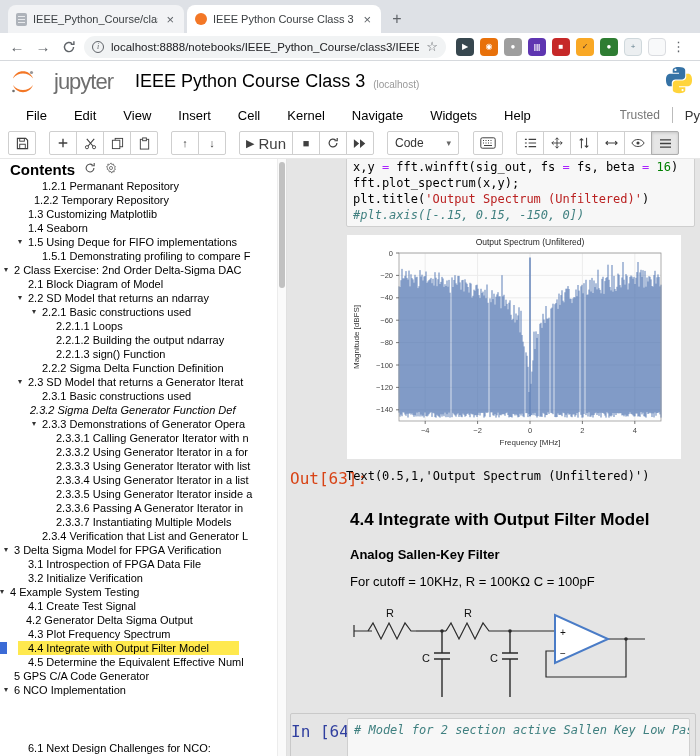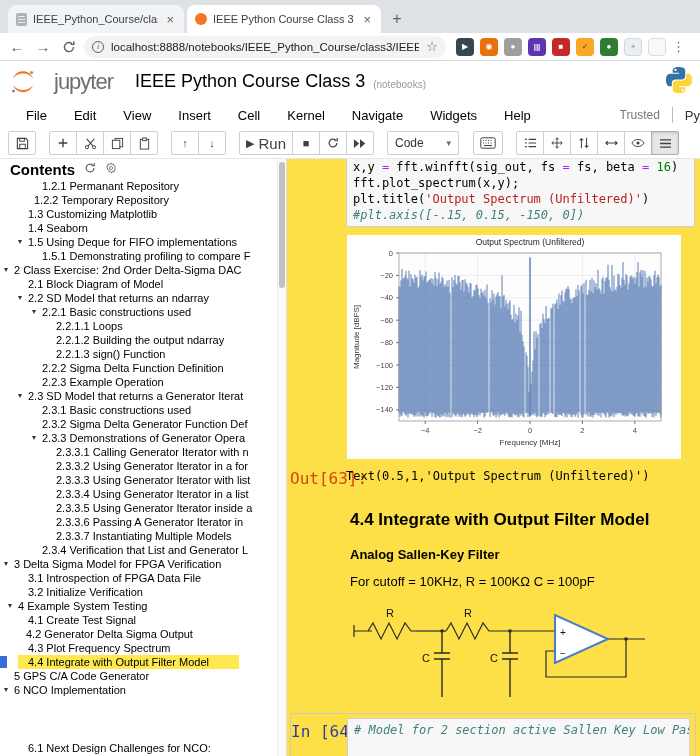--- a/index.html
+++ b/index.html
@@ -62,21 +62,21 @@
   .sb-title{font-size:15px;font-weight:bold}
   #toc{font-size:11px;line-height:14px;margin-top:1px}
   .toc-item{height:14px;white-space:nowrap;overflow:hidden;position:relative}
   .toc-arrow{display:inline-block;width:10px;font-size:8px;color:#333;vertical-align:top}
   .toc-row{display:inline-block}
   .toc-item.hl .toc-row{background:#ffe94e;padding-right:30px}
   .toc-item.hl::before{content:'';position:absolute;left:0;top:1px;width:7px;height:12px;background:#3b6bd6}
   .sb-scrollbar{position:absolute;right:0;top:0;width:9px;height:597px;background:#fafafa;border-left:1px solid #ececec}
   .sb-thumb{position:absolute;left:1px;top:3px;width:6px;height:126px;background:#c1c1c1;border-radius:3px}
 
-  #main{flex:1;position:relative;overflow:hidden;padding-left:3px;background:#fde047}
+  #main{flex:1;position:relative;overflow:hidden;padding-left:3px;background:#e5e5e5}
   .cellrow{display:flex}
   .prompt{width:56px;flex:none;text-align:right;padding:4px 7px 0 0;font-family:"DejaVu Sans Mono","Liberation Mono",monospace;font-size:16px;white-space:nowrap}
   .in-prompt{color:#303F9F}
   .out-prompt{color:#D84315}
   .input-area{flex:1;margin-right:5px;border:1px solid #cfcfcf;border-radius:2px;background:#f7f7f7;padding:3px 6px;font-family:"DejaVu Sans Mono","Liberation Mono",monospace;font-size:12px;line-height:16px;overflow:hidden}
   .cell1{margin-top:-4px}
   .cm-line{min-height:16px;white-space:pre}
   .tk-p{color:#000}.tk-o{color:#AA22FF}.tk-n{color:#008000}.tk-s{color:#BA2121}
   .tk-c{color:#408080;font-style:italic}.tk-k{color:#008000;font-weight:bold}.tk-f{color:#0000FF}
 
@@ -141,21 +141,21 @@
   <div class="brand">
     <svg width="26" height="26" viewBox="0 0 26 26">
       <path d="M3 16c2.5 3.2 6 5 10 5s7.5-1.8 10-5c-1.6 4.5-5.4 7.2-10 7.2S4.6 20.5 3 16z" fill="#f37726"></path>
       <path d="M23 9.5C20.5 6.3 17 4.5 13 4.5S5.5 6.3 3 9.5C4.6 5 8.4 2.3 13 2.3s8.4 2.7 10 7.2z" fill="#f37726"></path>
       <circle cx="21.5" cy="3.5" r="1.6" fill="#989798"></circle>
       <circle cx="3.5" cy="22" r="1.3" fill="#6f7070"></circle>
     </svg>
     <span class="brandtext">jupyter</span>
   </div>
   <span class="nbtitle">IEEE Python Course Class 3</span>
-  <span class="autosave">(notebooks)</span>
+  <span class="autosave">(localhost)</span>
   <span class="pylogo">
     <svg width="30" height="30" viewBox="0 0 32 32">
       <path fill="#3572A5" d="M15.9 2c-7 0-6.6 3.1-6.6 3.1v3.2h6.7v1H6.6S2.1 8.8 2.1 15.9c0 7 3.9 6.8 3.9 6.8h2.3v-3.3s-.1-3.9 3.9-3.9h6.6s3.8.1 3.8-3.7V5.7S23.2 2 15.9 2zm-3.7 2.1c.7 0 1.2.6 1.2 1.2 0 .7-.5 1.2-1.2 1.2s-1.2-.5-1.2-1.2c0-.6.5-1.2 1.2-1.2z"></path>
       <path fill="#FFD43B" d="M16.1 30c7 0 6.6-3.1 6.6-3.1v-3.2H16v-1h9.4s4.5.5 4.5-6.6c0-7-3.9-6.8-3.9-6.8h-2.3v3.3s.1 3.9-3.9 3.9h-6.6s-3.8-.1-3.8 3.7v6.2S8.8 30 16.1 30zm3.7-2.1c-.7 0-1.2-.6-1.2-1.2 0-.7.5-1.2 1.2-1.2s1.2.5 1.2 1.2c0 .6-.5 1.2-1.2 1.2z"></path>
     </svg>
   </span>
 </div>
 
 <div id="menubar">
   <div id="menu-items">
@@ -299,41 +299,41 @@
         <div class="toc-item" style="padding-left: 18px;"><span class="toc-row"><span class="toc-arrow">▾</span><span>1.5  Using Deque for FIFO implementations</span></span></div>
         <div class="toc-item" style="padding-left: 32px;"><span class="toc-row"><span class="toc-arrow"></span><span>1.5.1  Demonstrating profiling to compare F</span></span></div>
         <div class="toc-item" style="padding-left: 4px;"><span class="toc-row"><span class="toc-arrow">▾</span><span>2  Class Exercise: 2nd Order Delta-Sigma DAC</span></span></div>
         <div class="toc-item" style="padding-left: 18px;"><span class="toc-row"><span class="toc-arrow"></span><span>2.1  Block Diagram of Model</span></span></div>
         <div class="toc-item" style="padding-left: 18px;"><span class="toc-row"><span class="toc-arrow">▾</span><span>2.2  SD Model that returns an ndarray</span></span></div>
         <div class="toc-item" style="padding-left: 32px;"><span class="toc-row"><span class="toc-arrow">▾</span><span>2.2.1  Basic constructions used</span></span></div>
         <div class="toc-item" style="padding-left: 46px;"><span class="toc-row"><span class="toc-arrow"></span><span>2.2.1.1  Loops</span></span></div>
         <div class="toc-item" style="padding-left: 46px;"><span class="toc-row"><span class="toc-arrow"></span><span>2.2.1.2  Building the output ndarray</span></span></div>
         <div class="toc-item" style="padding-left: 46px;"><span class="toc-row"><span class="toc-arrow"></span><span>2.2.1.3  sign() Function</span></span></div>
         <div class="toc-item" style="padding-left: 32px;"><span class="toc-row"><span class="toc-arrow"></span><span>2.2.2  Sigma Delta Function Definition</span></span></div>
-        <div class="toc-item" style="padding-left: 32px;"><span class="toc-row"><span class="toc-arrow"></span><span>2.2.3  Example Operation</span></span></div>
         <div class="toc-item" style="padding-left: 18px;"><span class="toc-row"><span class="toc-arrow">▾</span><span>2.3  SD Model that returns a Generator Iterat</span></span></div>
         <div class="toc-item" style="padding-left: 32px;"><span class="toc-row"><span class="toc-arrow"></span><span>2.3.1  Basic constructions used</span></span></div>
-        <div class="toc-item" style="padding-left: 32px;"><span class="toc-row"><span class="toc-arrow"></span><span>2.3.2  Sigma Delta Generator Function Def</span></span></div>
+        <div class="toc-item" style="padding-left: 20px; font-style: italic;"><span class="toc-row"><span class="toc-arrow"></span><span>2.3.2  Sigma Delta Generator Function Def</span></span></div>
         <div class="toc-item" style="padding-left: 32px;"><span class="toc-row"><span class="toc-arrow">▾</span><span>2.3.3  Demonstrations of Generator Opera</span></span></div>
         <div class="toc-item" style="padding-left: 46px;"><span class="toc-row"><span class="toc-arrow"></span><span>2.3.3.1  Calling Generator Iterator with n</span></span></div>
         <div class="toc-item" style="padding-left: 46px;"><span class="toc-row"><span class="toc-arrow"></span><span>2.3.3.2  Using Generator Iterator in a for</span></span></div>
         <div class="toc-item" style="padding-left: 46px;"><span class="toc-row"><span class="toc-arrow"></span><span>2.3.3.3  Using Generator Iterator with list</span></span></div>
         <div class="toc-item" style="padding-left: 46px;"><span class="toc-row"><span class="toc-arrow"></span><span>2.3.3.4  Using Generator Iterator in a list</span></span></div>
         <div class="toc-item" style="padding-left: 46px;"><span class="toc-row"><span class="toc-arrow"></span><span>2.3.3.5  Using Generator Iterator inside a</span></span></div>
         <div class="toc-item" style="padding-left: 46px;"><span class="toc-row"><span class="toc-arrow"></span><span>2.3.3.6  Passing A Generator Iterator in</span></span></div>
         <div class="toc-item" style="padding-left: 46px;"><span class="toc-row"><span class="toc-arrow"></span><span>2.3.3.7  Instantiating Multiple Models</span></span></div>
         <div class="toc-item" style="padding-left: 32px;"><span class="toc-row"><span class="toc-arrow"></span><span>2.3.4  Verification that List and Generator L</span></span></div>
         <div class="toc-item" style="padding-left: 4px;"><span class="toc-row"><span class="toc-arrow">▾</span><span>3  Delta Sigma Model for FPGA Verification</span></span></div>
         <div class="toc-item" style="padding-left: 18px;"><span class="toc-row"><span class="toc-arrow"></span><span>3.1  Introspection of FPGA Data File</span></span></div>
         <div class="toc-item" style="padding-left: 18px;"><span class="toc-row"><span class="toc-arrow"></span><span>3.2  Initialize Verification</span></span></div>
-        <div class="toc-item" style="padding-left: 8px;"><span class="toc-row"><span class="toc-arrow">▾</span><span>4  Example System Testing</span></span></div>
+        <div class="toc-item" style="padding-left: 0;"><span class="toc-row"><span class="toc-arrow">▾</span><span>4  Example System Testing</span></span></div>
         <div class="toc-item" style="padding-left: 18px;"><span class="toc-row"><span class="toc-arrow"></span><span>4.1  Create Test Signal</span></span></div>
         <div class="toc-item" style="padding-left: 16px;"><span class="toc-row"><span class="toc-arrow"></span><span>4.2  Generator Delta Sigma Output</span></span></div>
         <div class="toc-item" style="padding-left: 18px;"><span class="toc-row"><span class="toc-arrow"></span><span>4.3  Plot Frequency Spectrum</span></span></div>
         <div class="toc-item hl" style="padding-left: 18px;"><span class="toc-row"><span class="toc-arrow"></span><span>4.4  Integrate with Output Filter Model</span></span></div>
+        <div class="toc-item" style="padding-left: 18px;"><span class="toc-row"><span class="toc-arrow"></span><span>4.5  Determine the Equivalent Effective Numl</span></span></div>
         <div class="toc-item" style="padding-left: 4px;"><span class="toc-row"><span class="toc-arrow"></span><span>5  GPS C/A Code Generator</span></span></div>
         <div class="toc-item" style="padding-left: 4px;"><span class="toc-row"><span class="toc-arrow">▾</span><span>6  NCO Implementation</span></span></div>
         <div class="toc-item" style="padding-left: 18px; margin-top: 44px;"><span class="toc-row"><span class="toc-arrow"></span><span>6.1  Next Design Challenges for NCO:</span></span></div>
       </div>
     <div class="sb-scrollbar">
         <div class="sb-thumb"></div>
       </div>
   </div>
 
   <div id="main">

